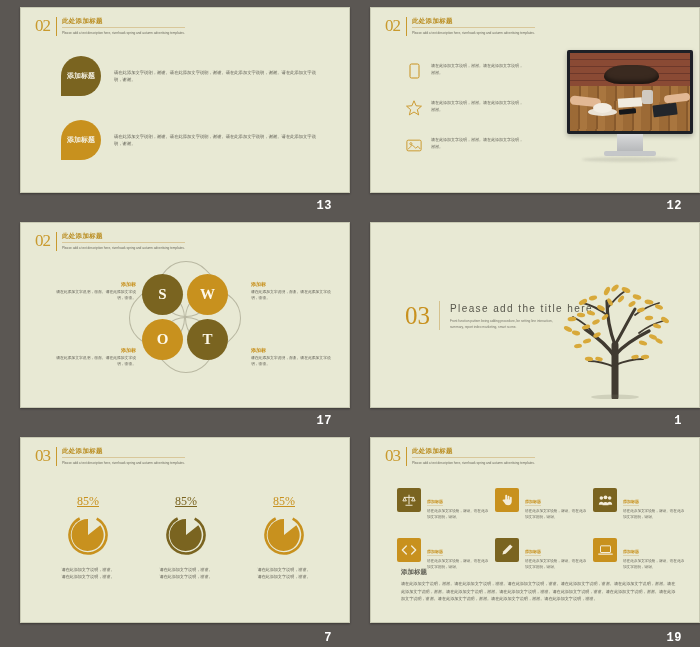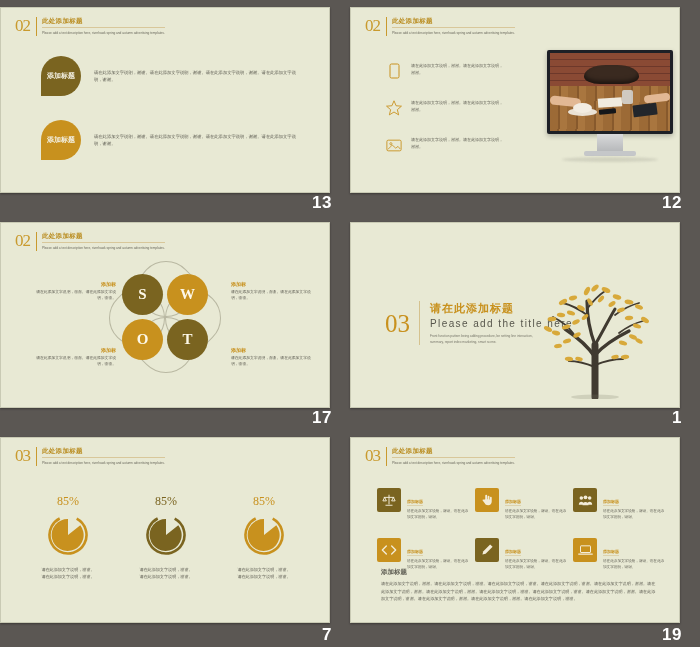--- a/index.html
+++ b/index.html
@@ -1,22 +1,22 @@
 <!DOCTYPE html>
 <html><head>
 <meta charset="utf-8">
 <style>
   html,body{margin:0;padding:0;background:#5b5753;}
   body{width:700px;height:647px;font-family:"Liberation Sans",sans-serif;overflow:hidden;}
   .grid{display:grid;grid-template-columns:350px 350px;grid-template-rows:215px 215px 217px;width:700px;height:647px;}
-  .cell{position:relative;box-sizing:border-box;display:flex;flex-direction:column;align-items:flex-start;}
+  .cell{position:relative;box-sizing:border-box;display:flex;flex-direction:column;align-items:flex-end;margin-left:31px;}
   .slide{position:relative;width:330px;height:186px;margin-top:7px;background:#e8e9d4;box-sizing:border-box;
          border:1px solid #c9cab4;overflow:hidden;box-shadow:0 1px 2px rgba(0,0,0,.35);}
-  .pagenum{position:absolute;right:18px;bottom:2px;color:#fff;font-family:Liberation Sans, sans-serif;
-           font-weight:bold;font-size:17px;letter-spacing:.5px;}
+  .pagenum{position:absolute;right:18px;bottom:2px;color:#fff;font-family:Liberation Mono, monospace;
+           font-weight:bold;font-size:12px;letter-spacing:.5px;}
 
   
   .shead{position:absolute;left:14px;top:9px;display:flex;align-items:flex-start;}
   .shead .num{font-family:"Liberation Serif",serif;font-size:17px;color:#c99a2e;line-height:1;
               letter-spacing:-1px;padding-right:6px;}
   .shead .bar{width:1px;background:#c99a2e;align-self:stretch;margin-right:5px;}
   .shead .txtwrap{display:flex;flex-direction:column;}
   .shead .cn{font-size:6.5px;color:#b98c1f;font-weight:bold;letter-spacing:.3px;
              border-bottom:1px solid #d8c79a;padding-bottom:1px;}
   .shead .en{font-size:3.2px;color:#6b6a5e;line-height:1.9;margin-top:2px;max-width:125px;}
@@ -84,21 +84,21 @@
   .s16{position:absolute;left:34px;top:78px;display:flex;align-items:center;}
   .s16 .big{font-family:"Liberation Serif",serif;font-size:25px;color:#c8911e;line-height:1;margin-right:9px;}
   .s16 .vbar{width:1px;background:#d5c28e;align-self:stretch;margin-right:10px;}
   .s16 .cnT{font-size:11px;color:#c8911e;font-weight:bold;letter-spacing:1px;}
   .s16 .enT{font-size:10px;color:#57564c;letter-spacing:1.4px;margin-top:2px;}
   .s16 .tiny{font-size:3.2px;color:#77766a;line-height:1.9;margin-top:4px;max-width:110px;}
   .tree{position:absolute;right:22px;bottom:8px;width:124px;height:128px;}
 
   
   .pcol{position:absolute;width:100px;text-align:center;}
-  .pcol .pct{font-family:"Liberation Serif",serif;font-size:12px;margin-bottom:5px;}
+  .pcol .pct{font-family:"Liberation Serif",serif;font-size:12px;margin-bottom:5px;text-decoration:underline;}
   .pcol .cap{font-size:4.1px;margin-top:6px;line-height:1.8;}
 
   
   .g18{position:absolute;left:26px;top:50px;display:grid;grid-template-columns:repeat(3,98px);
        grid-template-rows:repeat(2,34px);row-gap:16px;}
   .g18cell{display:flex;align-items:flex-start;}
   .box{width:24px;height:24px;flex:0 0 24px;border-radius:2px;display:flex;align-items:center;
        justify-content:center;margin-right:6px;}
   .box.gold{background:#c8911e;}
   .box.dark{background:#7a6420;}
@@ -256,21 +256,20 @@
     </div>
     <div class="pagenum">17</div>
   </div>
 
   <div class="cell">
     <div class="slide">
       <div class="s16">
         <div class="big">03</div>
         <div class="vbar"></div>
         <div>
-          <div class="cnT">请在此添加标题</div>
           <div class="enT">Please add the title here</div>
           <div class="tiny">Front function pattern being adding procedure, be setting line interaction, summary, report index marketing, smart scene.</div>
         </div>
       </div>
 
       <svg class="tree" viewBox="0 0 124 128">
         <g stroke="#403a30" fill="none" stroke-linecap="round">
           <path d="M62 126 L62 74" stroke-width="7"></path>
           <path d="M62 86 C54 74 44 66 32 58" stroke-width="3.4"></path>
           <path d="M62 84 C72 73 84 66 96 60" stroke-width="3.4"></path>

